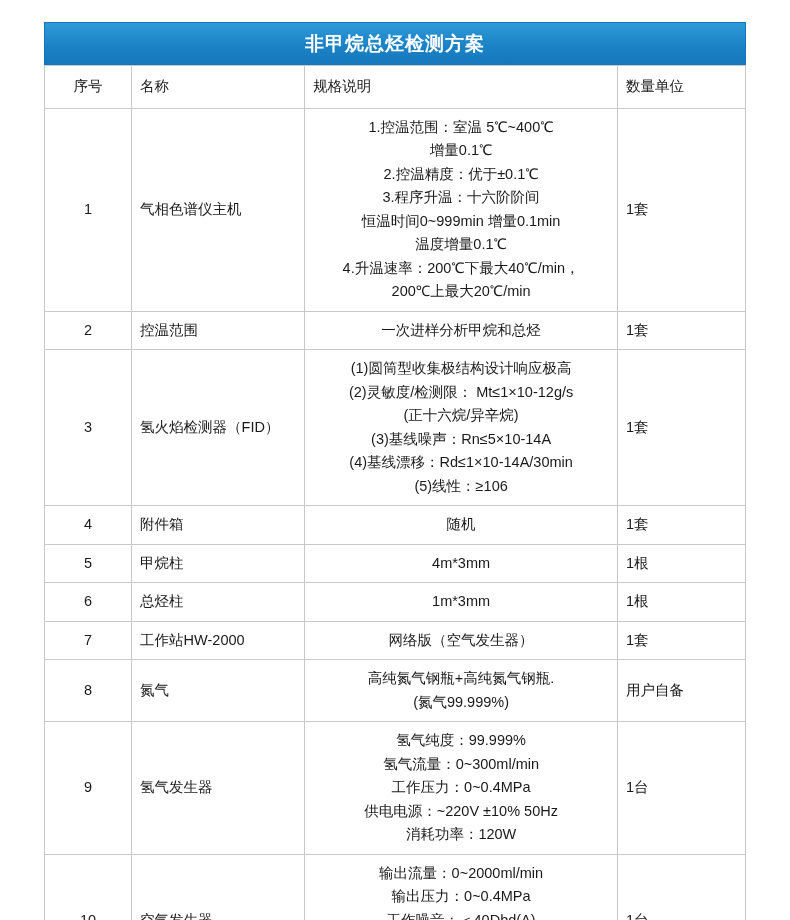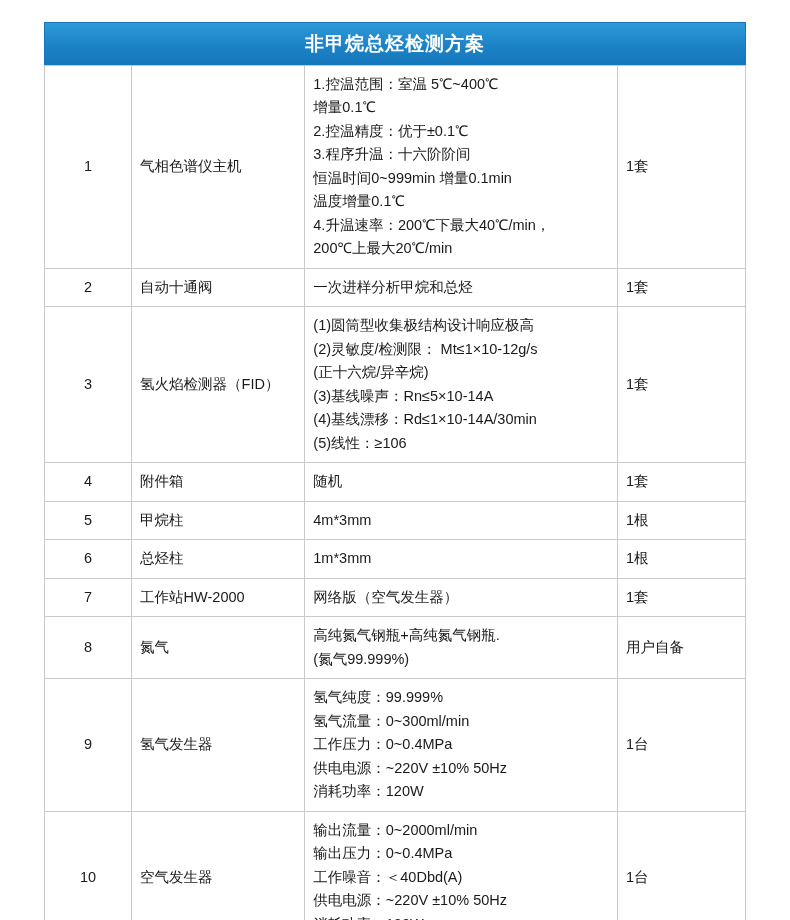--- a/index.html
+++ b/index.html
@@ -52,49 +52,56 @@
   .col-unit  { width: 108px; text-align: left; padding-left: 12px; }
   tr.head td {
     height: 34px;
     padding-top: 4px;
     padding-bottom: 4px;
     font-size: 14.5px;
   }
   tr.head .col-no { text-align: center; }
   .multi {
     white-space: pre-line;
+    text-align: center;
   }
 </style>
 </head>
 <body>
 
 <div class="page">
 
   <div class="doc-title">非甲烷总烃检测方案</div>
 
   <table class="spec">
     <tbody>
+      <tr class="head">
+        <td class="col-no">序号</td>
+        <td class="col-name">名称</td>
+        <td class="col-spec">规格说明</td>
+        <td class="col-unit">数量单位</td>
+      </tr>
 
       <tr>
         <td class="col-no">1</td>
         <td class="col-name">气相色谱仪主机</td>
         <td class="col-spec multi">1.控温范围：室温 5℃~400℃
 增量0.1℃
 2.控温精度：优于±0.1℃
 3.程序升温：十六阶阶间
 恒温时间0~999min 增量0.1min
 温度增量0.1℃
 4.升温速率：200℃下最大40℃/min，
  200℃上最大20℃/min</td>
         <td class="col-unit">1套</td>
       </tr>
 
       <tr>
         <td class="col-no">2</td>
-        <td class="col-name">自动十通阀</td>
+        <td class="col-name">控温范围</td>
         <td class="col-spec multi">一次进样分析甲烷和总烃</td>
         <td class="col-unit">1套</td>
       </tr>
 
       <tr>
         <td class="col-no">3</td>
         <td class="col-name">氢火焰检测器（FID）</td>
         <td class="col-spec multi">(1)圆筒型收集极结构设计响应极高
 (2)灵敏度/检测限： Mt≤1×10-12g/s
 (正十六烷/异辛烷)

